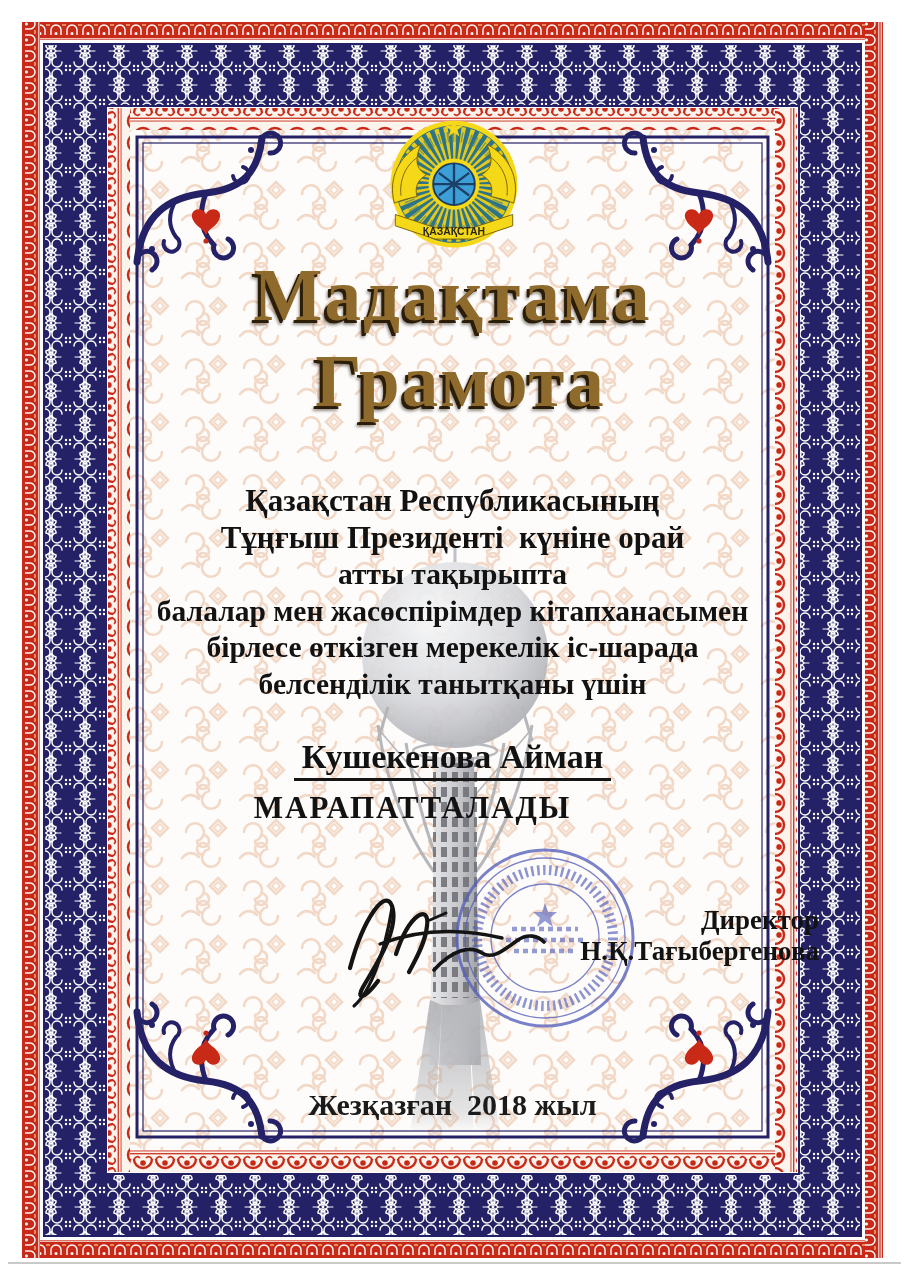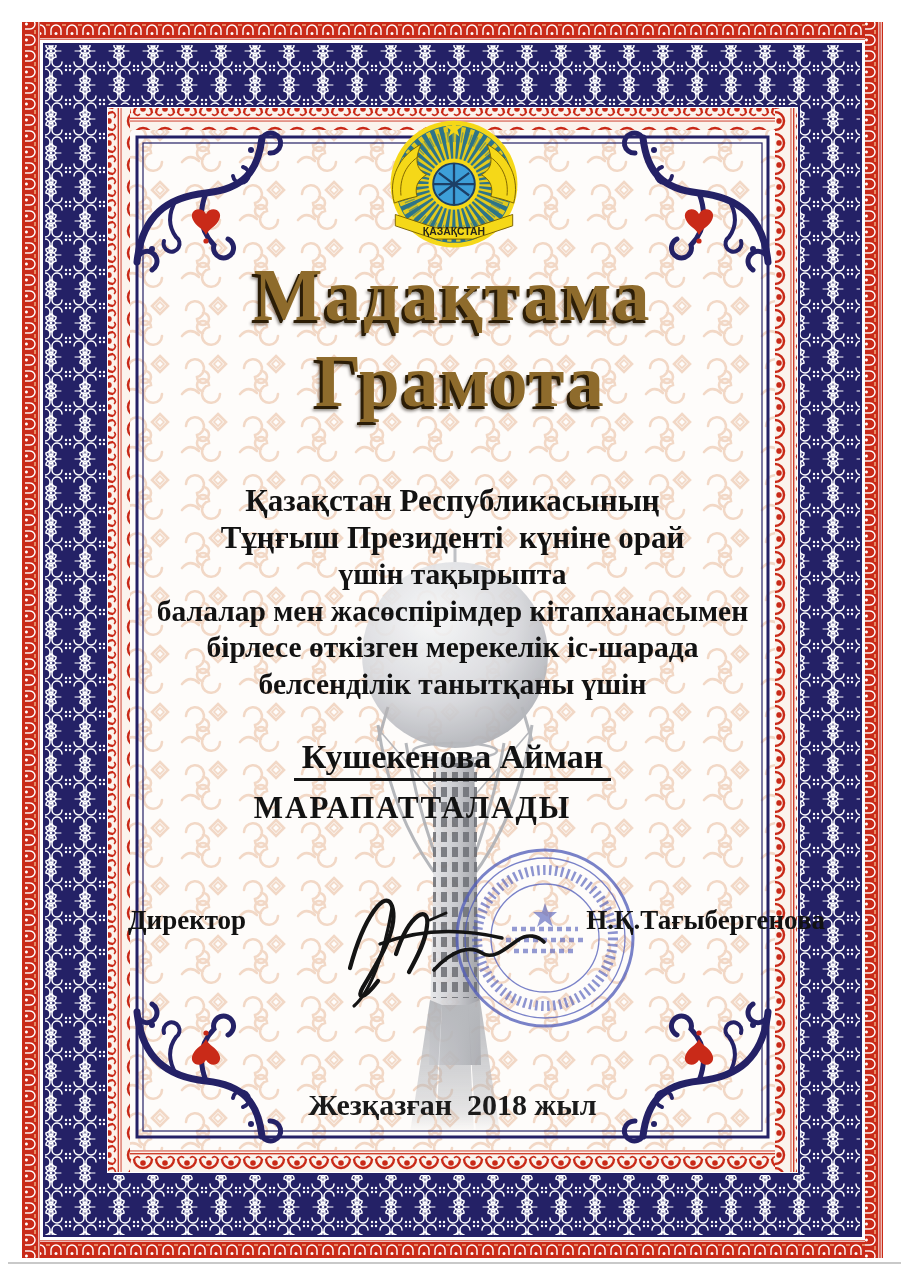--- a/index.html
+++ b/index.html
@@ -18,22 +18,22 @@
   .title1{top:256px;}
   .title2{top:342px;margin-left:8px;}
   .body-block{position:absolute;top:483px;left:0;width:905px;text-align:center;color:#121212;}
   .body-line{font-weight:bold;font-size:29.5px;line-height:36.5px;white-space:pre-wrap;}
   .body-line.big{font-size:31px;}
   .recipient{position:absolute;top:738px;left:0;width:905px;text-align:center;}
   .recipient span{display:inline-block;font-weight:bold;font-size:34px;color:#121212;
          border-bottom:3px solid #151515;padding:0 8px 2px 8px;}
   .award{position:absolute;top:790px;left:0;width:825px;text-align:center;
          font-weight:bold;font-size:31px;letter-spacing:2px;color:#121212;}
-  .sign-row{position:absolute;top:905px;left:128px;right:80px;display:flex;
-         justify-content:space-between;align-items:center;}
+  .sign-row{position:absolute;top:905px;left:128px;right:86px;display:flex;
+         justify-content:space-between;align-items:flex-end;flex-direction:column;}
   .sign-role,.sign-name{font-weight:bold;font-size:27px;color:#121212;}
   .footer{position:absolute;top:1088px;left:0;width:905px;text-align:center;
          font-weight:bold;font-size:30px;color:#1b1b1b;white-space:pre-wrap;}
   .scan-artifact-line{position:absolute;left:8px;right:4px;top:1262px;height:2px;
          background:#c9c9c9;z-index:6;}
 </style>
 </head>
 <body>
 
 <div class="page">
@@ -237,21 +237,21 @@
     </g>
   </svg>
 
   <div class="textlayer">
     <div class="title title1">Мадақтама</div>
     <div class="title title2">Грамота</div>
 
     <div class="body-block">
       <div class="body-line big">Қазақстан Республикасының</div>
       <div class="body-line big">Тұңғыш Президенті  күніне орай</div>
-      <div class="body-line">үшін тақырыпта</div>
+      <div class="body-line">атты тақырыпта</div>
       <div class="body-line">балалар мен жасөспірімдер кітапханасымен</div>
       <div class="body-line">бірлесе өткізген мерекелік іс-шарада</div>
       <div class="body-line">белсенділік танытқаны үшін</div>
     </div>
 
     <div class="recipient">
       <span>Кушекенова Айман</span>
     </div>
 
     <div class="award">МАРАПАТТАЛАДЫ</div>

